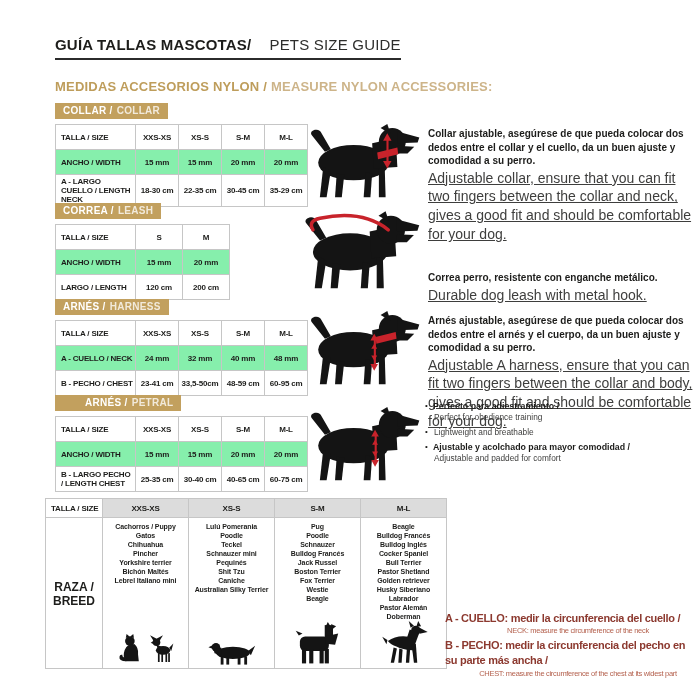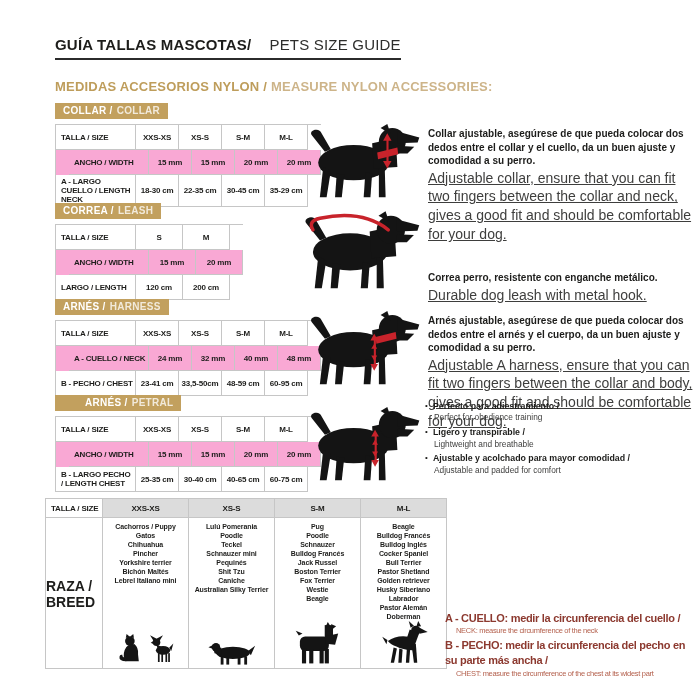--- a/index.html
+++ b/index.html
@@ -21,21 +21,21 @@
            font-weight:700; padding:2px 8px 3px 8px; letter-spacing:.3px; }
   .b-en { color:rgba(255,255,255,.78); margin-left:4px; }
   .badge-collar { top:103px; } .badge-leash { top:203px; }
   .badge-harness { top:299px; } .badge-petral { top:395px;padding-left:30px; }
   
   .table { position:absolute; left:55px; border-left:1px solid #C6C6C6; border-top:1px solid #C6C6C6; }
   .t-collar { top:124px; } .t-leash { top:224px; } .t-harness { top:320px; } .t-petral { top:416px; }
   .trow { display:grid; }
   .t4 .trow { grid-template-columns:80px repeat(4,43px); }
   .t2 .trow { grid-template-columns:80px repeat(2,47px); }
-  .table .trow:nth-child(2) { background:#f9a8d4;padding-left:13px; }
+  .table .trow:nth-child(2) { background:#86efac; }
   .tcell { border-right:1px solid #C6C6C6; border-bottom:1px solid #C6C6C6;
            font-size:8px; font-weight:600; letter-spacing:-.2px; min-height:20px;
            display:flex; align-items:center; justify-content:center; text-align:center; padding:2px 2px; }
   .tlabel { justify-content:flex-start; text-align:left; font-weight:700; padding-left:5px; }
   .thead .tcell { font-weight:700; }
   
   .illus { position:absolute; }
   .illus svg { display:block; width:100%; height:auto; }
   .illus-collar  { left:303px; top:118px; width:118px; }
   .illus-leash   { left:297px; top:205px; width:124px; }
@@ -52,31 +52,31 @@
   .bullets li::before { content:"•"; position:absolute; left:0; top:0; font-size:8px; color:#1D1D1B; }
   .f-es { font-size:8.8px; font-weight:700; color:#1D1D1B; line-height:1.3; }
   .f-en { font-size:8.3px; font-weight:400; color:#3E3E3D; line-height:1.3; padding-left:1px; }
   
   .breeds { position:absolute; left:45px; top:498px; width:400px; border:1px solid #C6C6C6; }
   .b-header { display:grid; grid-template-columns:56px repeat(4,86px); border-bottom:1px solid #C6C6C6; }
   .bh-cell { background:#DCDCDC; height:18px; display:flex; align-items:center; justify-content:center;
              font-size:8px; font-weight:700; letter-spacing:-.2px; border-left:1px solid #C6C6C6; }
   .bh-cell:first-child { border-left:none; background:#ffffff; justify-content:flex-start; padding-left:5px; }
   .b-body { display:grid; grid-template-columns:56px repeat(4,86px); height:150px; }
-  .b-rowlabel { display:flex; align-items:center; justify-content:center; 
-                font-size:14px; font-weight:700; }
+  .b-rowlabel { display:flex; align-items:center; justify-content:center; text-align:center;
+                font-size:12px; font-weight:700; }
   .b-col { border-left:1px solid #C6C6C6; display:flex; flex-direction:column;
            justify-content:space-between; padding:5px 2px 3px 2px; }
   .b-list { font-size:7px; font-weight:700; letter-spacing:-.1px; line-height:1.28; text-align:center; color:#1D1D1B; }
   .b-animals { display:flex; justify-content:center; align-items:flex-end; gap:4px; }
   .b-animals svg { display:block; }
   
   .notes { position:absolute; left:445px; top:611px; width:255px; }
   .n-es { font-size:11px; font-weight:700; color:#8C392F; letter-spacing:-.3px; line-height:1.4; }
-  .n-en { font-size:7.5px; font-weight:400; color:#B4614E; letter-spacing:-.3px; line-height:1.4; margin-left:11px; margin-bottom:1px; }
+  .n-en { font-size:7.5px; font-weight:400; color:#B4614E; letter-spacing:-.3px; line-height:1.4; margin-left:11px; margin-bottom:1px;text-align:center; }
   .defs { position:absolute; width:0; height:0; overflow:hidden; }
 </style>
 </head>
 <body>
 
 <div class="page">
 
   <svg class="defs" aria-hidden="true">
     <defs>
       <g id="dogbase" fill="#141414">
@@ -256,21 +256,20 @@
         <polygon points="82,60 89,60 85.5,66"></polygon>
       </g>
     </svg>
   </div>
   <ul class="bullets">
     <li>
       <div class="f-es">Perfecto para adiestramiento /</div>
       <div class="f-en">Perfect for obedience training</div>
     </li>
     <li>
-      <div class="f-es">Ligero y transpirable /</div>
       <div class="f-en">Lightweight and breathable</div>
     </li>
     <li>
       <div class="f-es">Ajustable y acolchado para mayor comodidad /</div>
       <div class="f-en">Adjustable and padded for comfort</div>
     </li>
   </ul>
 
   <div class="breeds">
     <div class="b-header">

